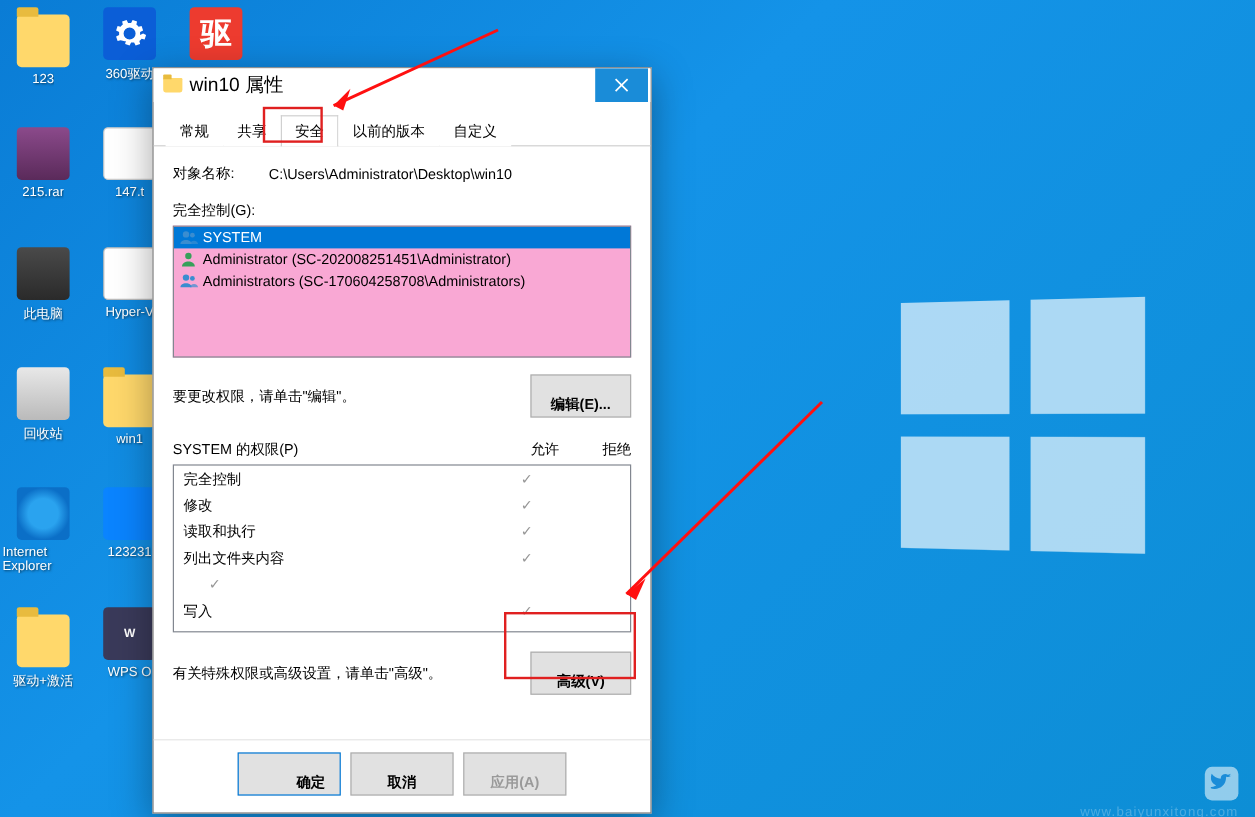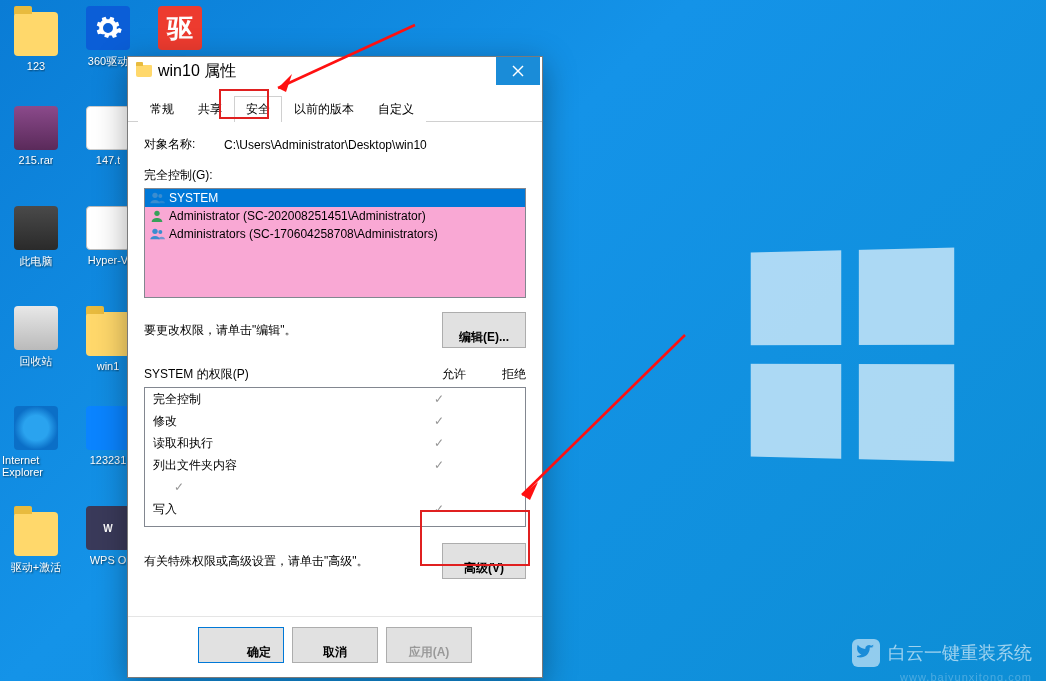--- a/index.html
+++ b/index.html
@@ -158,21 +158,20 @@
       <span>WPS O</span>
     </div>
   </div>
 
 <div class="watermark">
   <div class="wm-icon">
     <svg viewBox="0 0 24 24">
         <path d="M23 3a10 10 0 01-2.9.8A5 5 0 0022 1a10 10 0 01-3.1 1.2A5 5 0 0011 6.5 14 14 0 011 1s-4 9 5 13a15 15 0 01-9 2c9 5 20 0 20-11v-.5A7 7 0 0023 3z"></path>
       </svg>
   </div>
-  <span>白云一键重装系统</span>
 </div>
 <div class="watermark-url">www.baiyunxitong.com</div>
 
 <div class="dlg">
   <div class="titlebar">
     <div class="folder-mini"></div>
     <div class="ttl">win10 属性</div>
     <div class="close">
       <svg viewBox="0 0 12 12">
           <line x1="1" y1="1" x2="11" y2="11"></line>

